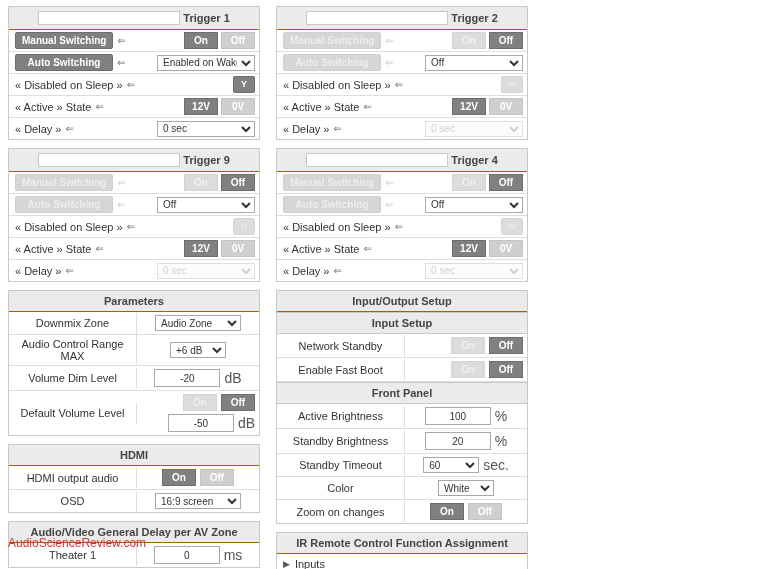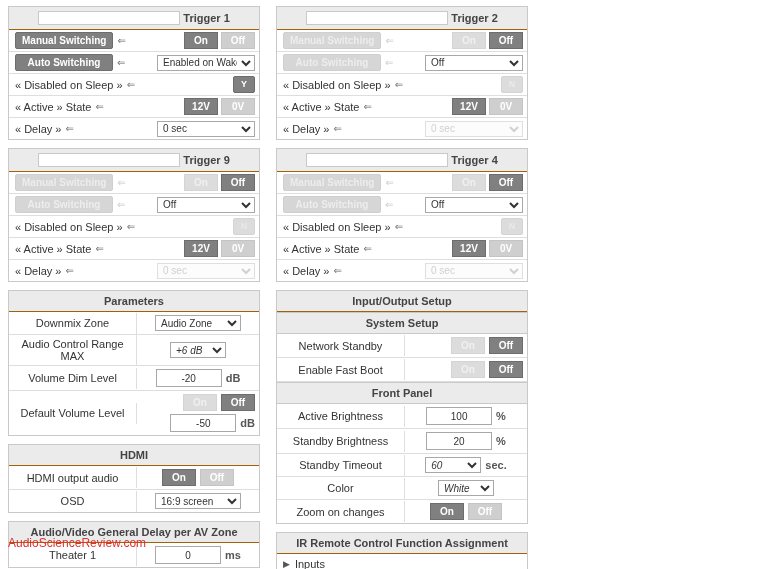--- a/index.html
+++ b/index.html
@@ -97,34 +97,34 @@
     font-family:"Liberation Sans", sans-serif;
     font-size:10px;
     height:16px;
     border:1px solid #a8a8a8;
     background:#ffffff;
     color:#333;
     padding:0 1px;
   }
   select.wide{width:98px;}
   select.mid{width:86px;}
-  select.sm{width:56px;font-style:italic;}
+  select.sm{width:56px;}
   select:disabled{color:#bdbdbd;border-color:#d2d2d2;background:#fbfbfb;}
 
   input.txt{
     font-family:"Liberation Sans", sans-serif;
     font-size:10px;
     height:14px;
     border:1px solid #a8a8a8;
     text-align:center;
     color:#333;
     background:#ffffff;
     width:60px;
   }
-  .unit{font-size:11px;color:#555;font-weight:bold;}
+  .unit{font-size:14px;color:#555;}
 
   .sq{
     display:inline-block;
     width:20px;height:15px;
     border:1px solid #6d6d6d;
     background:#808080;
     color:#fff;
     font-weight:bold;
     font-size:9px;
     text-align:center;
@@ -512,21 +512,21 @@
         <div class="ctl">
           <select class="wide" disabled="">
             <option>0 sec</option>
           </select>
         </div>
       </div>
     </div>
 
     <div class="panel">
       <div class="panel-title">Input/Output Setup</div>
-      <div class="subhdr">System Setup</div>
+      <div class="subhdr">Input Setup</div>
 
       <div class="row">
         <div class="cell-label">Network Standby</div>
         <div class="cell-ctl right">
           <span class="btn dim">On</span>
           <span class="btn">Off</span>
         </div>
       </div>
 
       <div class="row">

